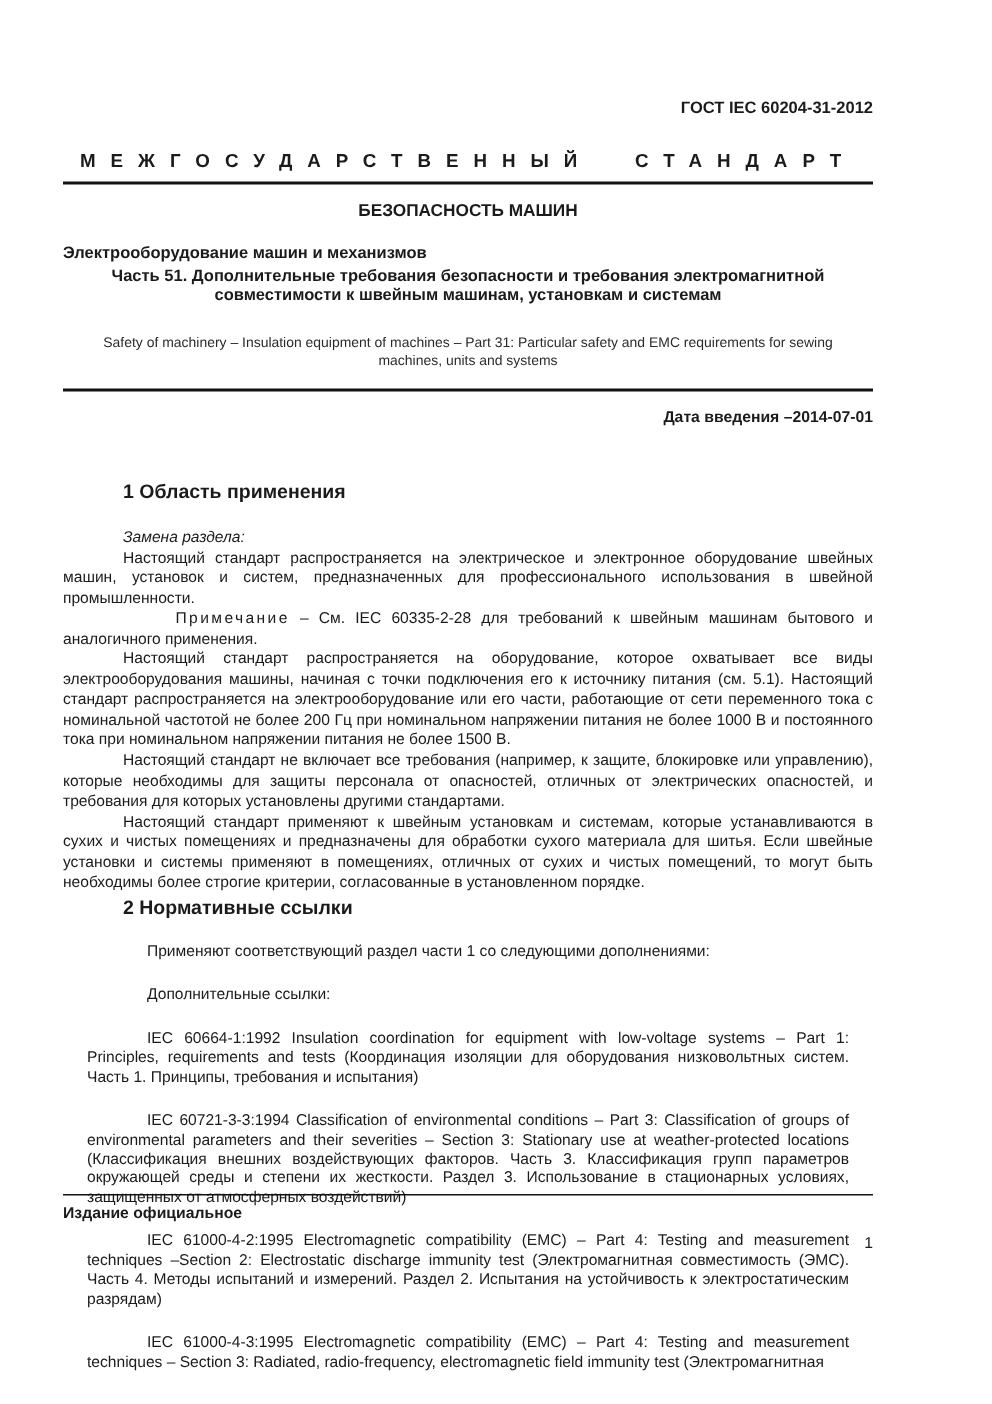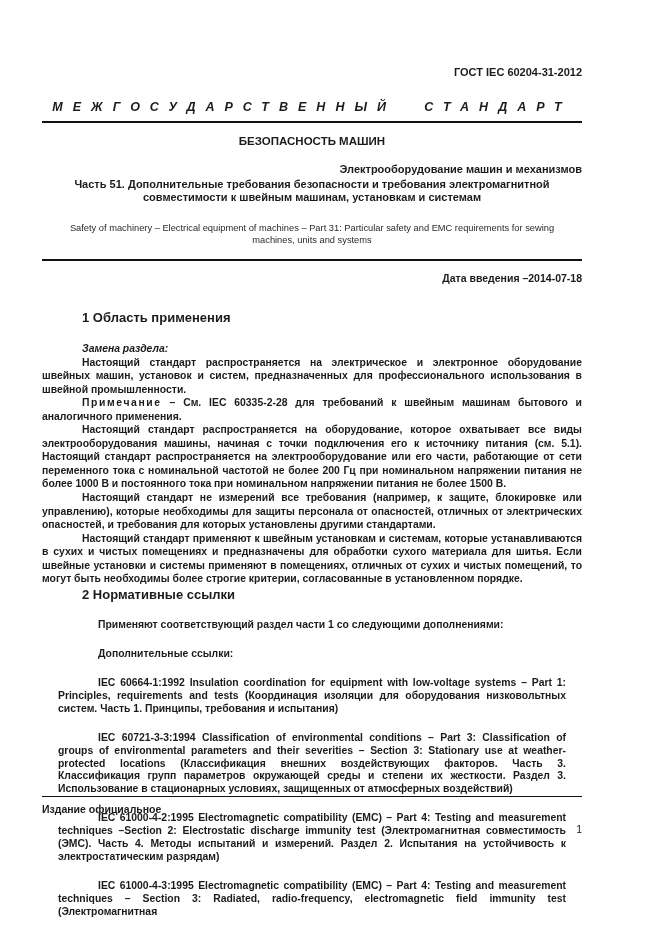--- a/index.html
+++ b/index.html
@@ -6,78 +6,78 @@
   .page {
     position:relative; width:661px; height:936px; background:#ffffff;
     font-family:"Liberation Sans", sans-serif; color:#1b1b1b; overflow:hidden;
   }
   .frame { position:absolute; left:42px; top:0; width:540px; }
 
   .doc-code { margin-top:66px; text-align:right; font-weight:bold; font-size:11px; line-height:13px; }
 
   .std-type {
     margin-top:21px; text-align:center; font-weight:bold; font-size:12.5px; line-height:15px;
-    letter-spacing:10px; word-spacing:15px; white-space:nowrap;font-style:italic;
+    letter-spacing:10px; word-spacing:15px; white-space:nowrap;
   }
   .rule-thick { margin-top:6px; border:0; border-top:2.5px solid #121212; }
   .rule-med   { margin-top:13px; border:0; border-top:2px solid #121212; }
 
   .title-main { margin-top:11px; text-align:center; font-weight:bold; font-size:11.5px; line-height:14px; }
-  .title-sub1 { margin-top:15px; text-align:right; font-weight:bold; font-size:11px; line-height:13.5px; }
+  .title-sub1 { margin-top:15px; text-align:left; font-weight:bold; font-size:11px; line-height:13.5px; }
   .title-sub2 { margin-top:1px; text-align:center; font-weight:bold; font-size:11px; line-height:13.5px; }
   .title-en   { margin-top:17px; text-align:center; font-size:9.3px; line-height:12px; color:#2a2a2a; width:500px; margin-left:auto; margin-right:auto; }
 
   .eff-date { margin-top:11px; text-align:right; font-weight:bold; font-size:10.5px; line-height:13px; }
 
   .sec-heading { font-weight:bold; font-size:13px; line-height:16px; margin:0 0 0 40px; }
-  .h1 { margin-top:25px; }
+  .h1 { margin-top:35px; }
   .h2 { margin-top:1px; }
 
-  .body-block { text-align:justify; font-size:10.4px;font-weight:bold; }
+  .body-block { text-align:justify; font-size:10.4px; }
   .sec1-body p { margin:0; line-height:13.55px; text-indent:40px; }
   .sec2-body p { margin:16px; line-height:12.95px; text-indent:40px; }
   .sec1-body { margin-top:16.5px; }
   .sec2-body { margin-top:11.5px; }
 
   .replace-note { font-style:italic; }
-  .note-label { letter-spacing:1.6px; }
+  .note-label { letter-spacing:1.6px;margin-left:35px; }
 
   .footer { position:absolute; left:42px; top:796px; width:540px; }
   .footer-rule { border:0; border-top:1.5px solid #121212; margin:0; }
   .footer-note { margin-top:6px; font-weight:bold; font-size:10.5px; line-height:13px; }
   .page-num { margin-top:7px; text-align:right; font-size:10.5px; line-height:13px; }
 </style>
 </head>
 <body>
 
 <div class="page">
   <div class="frame">
 
     <div class="doc-code">ГОСТ IEC 60204-31-2012</div>
 
     <div class="std-type">МЕЖГОСУДАРСТВЕННЫЙ СТАНДАРТ</div>
     <hr class="rule-thick">
 
     <div class="title-main">БЕЗОПАСНОСТЬ МАШИН</div>
     <div class="title-sub1">Электрооборудование машин и механизмов</div>
     <div class="title-sub2">Часть 51. Дополнительные требования безопасности и требования электромагнитной совместимости к швейным машинам, установкам и системам</div>
-    <div class="title-en">Safety of machinery – Electrical equipment of machines – Part 31: Particular safety and EMC requirements for sewing machines, units and systems</div>
+    <div class="title-en">Safety of machinery – Insulation equipment of machines – Part 31: Particular safety and EMC requirements for sewing machines, units and systems</div>
 
     <hr class="rule-med">
 
-    <div class="eff-date">Дата введения –2014-07-18</div>
+    <div class="eff-date">Дата введения –2014-07-01</div>
 
     <div class="sec-heading h1">1 Область применения</div>
 
     <div class="body-block sec1-body">
       <p class="replace-note">Замена раздела:</p>
       <p>Настоящий стандарт распространяется на электрическое и электронное оборудование швейных машин, установок и систем, предназначенных для профессионального использования в швейной промышленности.</p>
       <p><span class="note-label">Примечание</span><span> – См. IEC 60335-2-28 для требований к швейным машинам бытового и аналогичного применения.</span></p>
       <p>Настоящий стандарт распространяется на оборудование, которое охватывает все виды электрооборудования машины, начиная с точки подключения его к источнику питания (см. 5.1). Настоящий стандарт распространяется на электрооборудование или его части, работающие от сети переменного тока с номинальной частотой не более 200 Гц при номинальном напряжении питания не более 1000 В и постоянного тока при номинальном напряжении питания не более 1500 В.</p>
-      <p>Настоящий стандарт не измерений все требования (например, к защите, блокировке или управлению), которые необходимы для защиты персонала от опасностей, отличных от электрических опасностей, и требования для которых установлены другими стандартами.</p>
+      <p>Настоящий стандарт не включает все требования (например, к защите, блокировке или управлению), которые необходимы для защиты персонала от опасностей, отличных от электрических опасностей, и требования для которых установлены другими стандартами.</p>
       <p>Настоящий стандарт применяют к швейным установкам и системам, которые устанавливаются в сухих и чистых помещениях и предназначены для обработки сухого материала для шитья. Если швейные установки и системы применяют в помещениях, отличных от сухих и чистых помещений, то могут быть необходимы более строгие критерии, согласованные в установленном порядке.</p>
     </div>
 
     <div class="sec-heading h2">2 Нормативные ссылки</div>
 
     <div class="body-block sec2-body">
       <p>Применяют соответствующий раздел части 1 со следующими дополнениями:</p>
       <p>Дополнительные ссылки:</p>
       <p>IEC 60664-1:1992 Insulation coordination for equipment with low-voltage systems – Part 1: Principles, requirements and tests (Координация изоляции для оборудования низковольтных систем. Часть 1. Принципы, требования и испытания)</p>
       <p>IEC 60721-3-3:1994 Classification of environmental conditions – Part 3: Classification of groups of environmental parameters and their severities – Section 3: Stationary use at weather-protected locations (Классификация внешних воздействующих факторов. Часть 3. Классификация групп параметров окружающей среды и степени их жесткости. Раздел 3. Использование в стационарных условиях, защищенных от атмосферных воздействий)</p>

